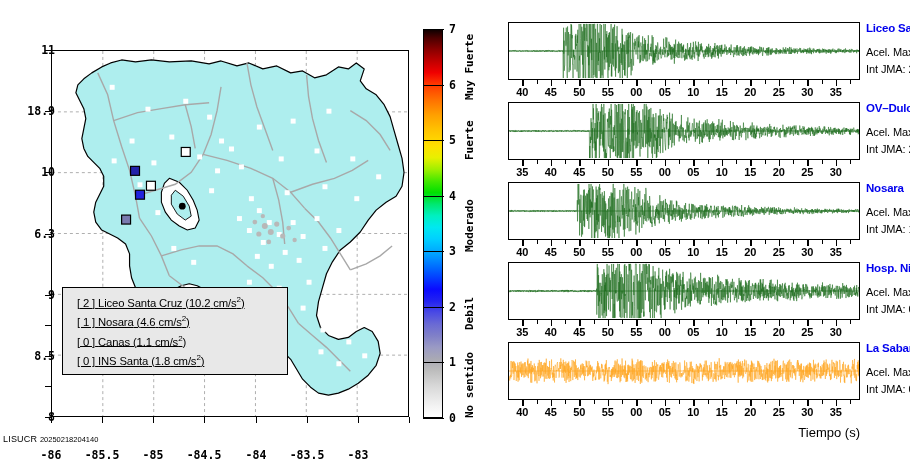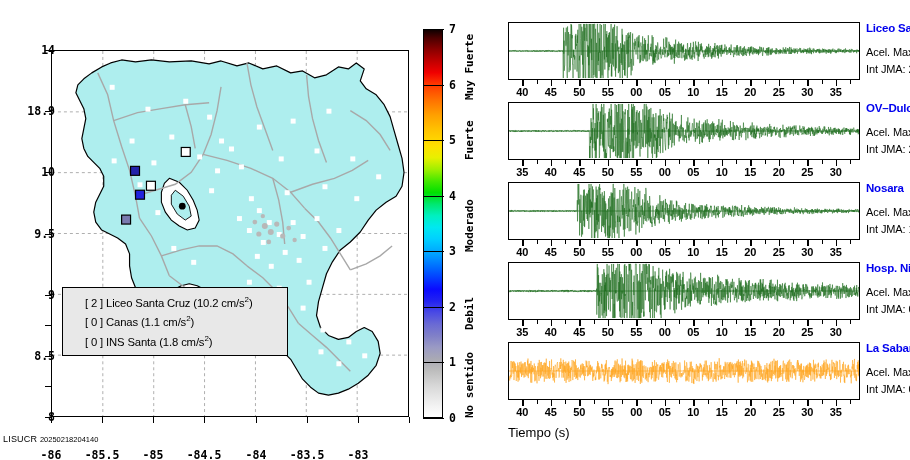--- a/index.html
+++ b/index.html
@@ -26,21 +26,21 @@
   
   .xlab{position:absolute;top:420px;font-family:"DejaVu Sans Mono","Liberation Mono",monospace;
         font-size:11.5px;font-weight:bold;transform:translateX(-50%);white-space:nowrap;margin-top:28px;}
   .xtick{position:absolute;top:417px;width:1.4px;height:6px;background:#000;}
 
   
   #legend-box{position:absolute;left:62px;top:287px;width:226px;border:1.2px solid #000;
               box-sizing:border-box;background:#e8e8e8;}
   #legend-head{background:#000;color:#fff;text-align:center;font-size:13.5px;
                padding:3px 0 4px 0;letter-spacing:0.3px;}
-  #legend-list{padding:4px 6px 5px 22px;}
+  #legend-list{padding:4px 6px 5px 14px;text-decoration:underline;}
   .legend-row{font-size:11.3px;line-height:15.6px;white-space:nowrap;letter-spacing:-0.15px;}
   .legend-row sup{font-size:8px;}
 
   
   #cbar-wrap{position:absolute;left:423px;top:29px;width:20px;height:389px;
              border:1.2px solid #000;box-sizing:border-box;
              background:linear-gradient(to top,
                #ffffff 0%, #f2f2f2 3%, #d8d8d8 8%, #bdbdbd 12%,
                #a9a9b4 15%, #9a9ac4 18%, #8080c8 21%, #6a6ad4 24%,
                #4a4ae4 27%, #2222f0 30%, #0b0bff 33%,
@@ -67,21 +67,21 @@
               border:1.8px solid #000;box-sizing:border-box;background:#fff;overflow:hidden;}
   .seis-svg{position:absolute;left:0;top:0;width:100%;height:100%;display:block;}
   .seis-axis{position:absolute;left:40px;top:58px;width:352px;height:20px;}
   .seis-axis .at{position:absolute;top:0;width:1.3px;height:6px;background:#000;}
   .seis-axis .al{position:absolute;top:6px;font-size:11px;font-weight:bold;
                  transform:translateX(-50%);white-space:nowrap;}
   .seis-info{position:absolute;left:398px;top:0;width:120px;}
   .seis-name{font-size:11.5px;font-weight:bold;color:#0000ee;white-space:nowrap;
              letter-spacing:-0.2px;}
   .seis-stat{font-size:11px;white-space:nowrap;letter-spacing:-0.1px;}
-  #tiempo-label{position:absolute;left:40px;top:425px;width:352px;text-align:left;
+  #tiempo-label{position:absolute;left:40px;top:425px;width:352px;text-align:right;
                 font-size:13px;}
 </style>
 </head>
 <body>
 
 <div id="map-panel">
 
 
   <div id="map-frame">
     <svg id="map-svg" viewBox="0 0 358 367" preserveAspectRatio="none">
@@ -253,24 +253,24 @@
   <div class="ytick" style="top:325px;"></div>
   <div class="ytick" style="top:295px;"></div>
   <div class="ytick" style="top:234px;"></div>
   <div class="ytick" style="top:172px;"></div>
   <div class="ytick" style="top:111px;"></div>
   <div class="ytick" style="top:50px;"></div>
 
   <div class="ylab" style="top:417px;">8</div>
   <div class="ylab" style="top:356px;">8.5</div>
   <div class="ylab" style="top:295px;">9</div>
-  <div class="ylab" style="top:234px;">9.5</div>
+  <div class="ylab" style="top:234px;">6.3</div>
   <div class="ylab" style="top:172px;">10</div>
   <div class="ylab" style="top:111px;">18.9</div>
-  <div class="ylab" style="top:50px;">14</div>
+  <div class="ylab" style="top:50px;">11</div>
 
   <div class="xtick" style="left:51px;"></div>
   <div class="xtick" style="left:102px;"></div>
   <div class="xtick" style="left:153px;"></div>
   <div class="xtick" style="left:204px;"></div>
   <div class="xtick" style="left:256px;"></div>
   <div class="xtick" style="left:307px;"></div>
   <div class="xtick" style="left:358px;"></div>
   <div class="xtick" style="left:409px;"></div>
 
@@ -278,20 +278,21 @@
   <div class="xlab" style="left:102px;">-85.5</div>
   <div class="xlab" style="left:153px;">-85</div>
   <div class="xlab" style="left:204px;">-84.5</div>
   <div class="xlab" style="left:256px;">-84</div>
   <div class="xlab" style="left:307px;">-83.5</div>
   <div class="xlab" style="left:358px;">-83</div>
 
   <div id="legend-box">
     <div id="legend-list">
         <div class="legend-row"><span>[ 2 ]</span> <span>Liceo Santa Cruz</span> (<span>10.2</span> <span>cm/s</span><sup>2</sup>)</div>
+        <div class="legend-row"><span>[ 1 ]</span> <span>Nosara</span> (<span>4.6</span> <span>cm/s</span><sup>2</sup>)</div>
         <div class="legend-row"><span>[ 0 ]</span> <span>Canas</span> (<span>1.1</span> <span>cm/s</span><sup>2</sup>)</div>
         <div class="legend-row"><span>[ 0 ]</span> <span>INS Santa</span> (<span>1.8</span> <span>cm/s</span><sup>2</sup>)</div>
       </div>
   </div>
 
   <div id="cbar-wrap"></div>
   <div class="cbtick" style="top:418px;"></div>
   <div class="cbtick" style="top:362px;"></div>
   <div class="cbtick" style="top:307px;"></div>
   <div class="cbtick" style="top:251px;"></div>

